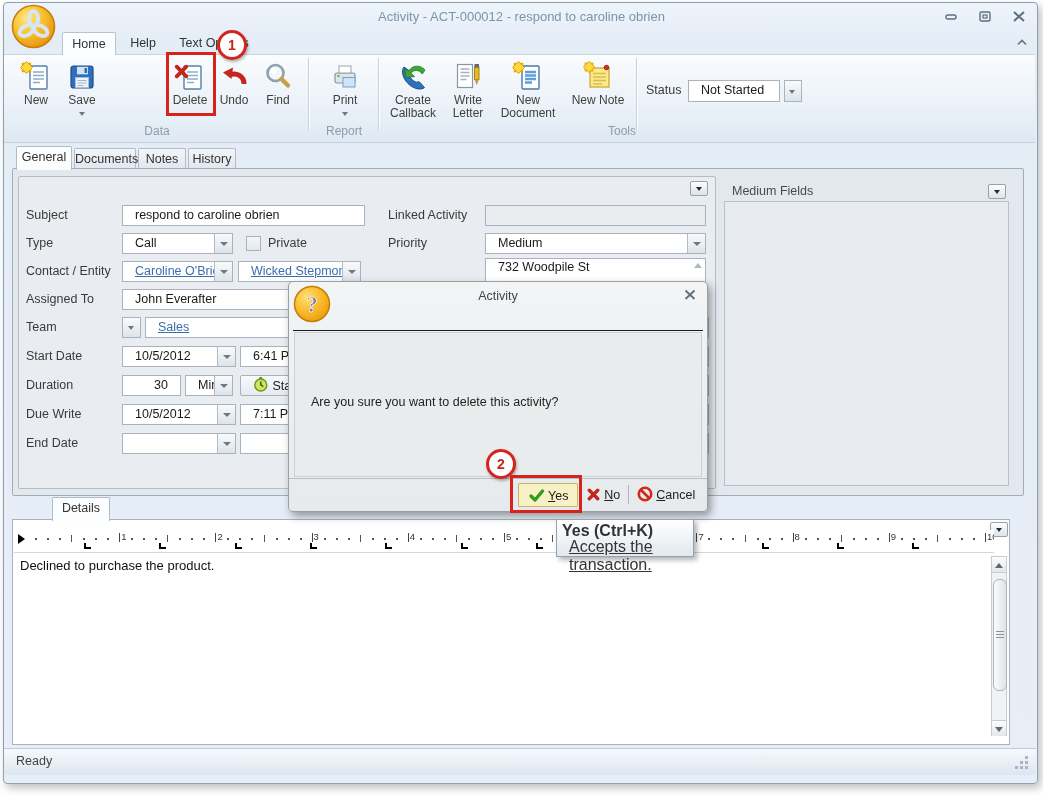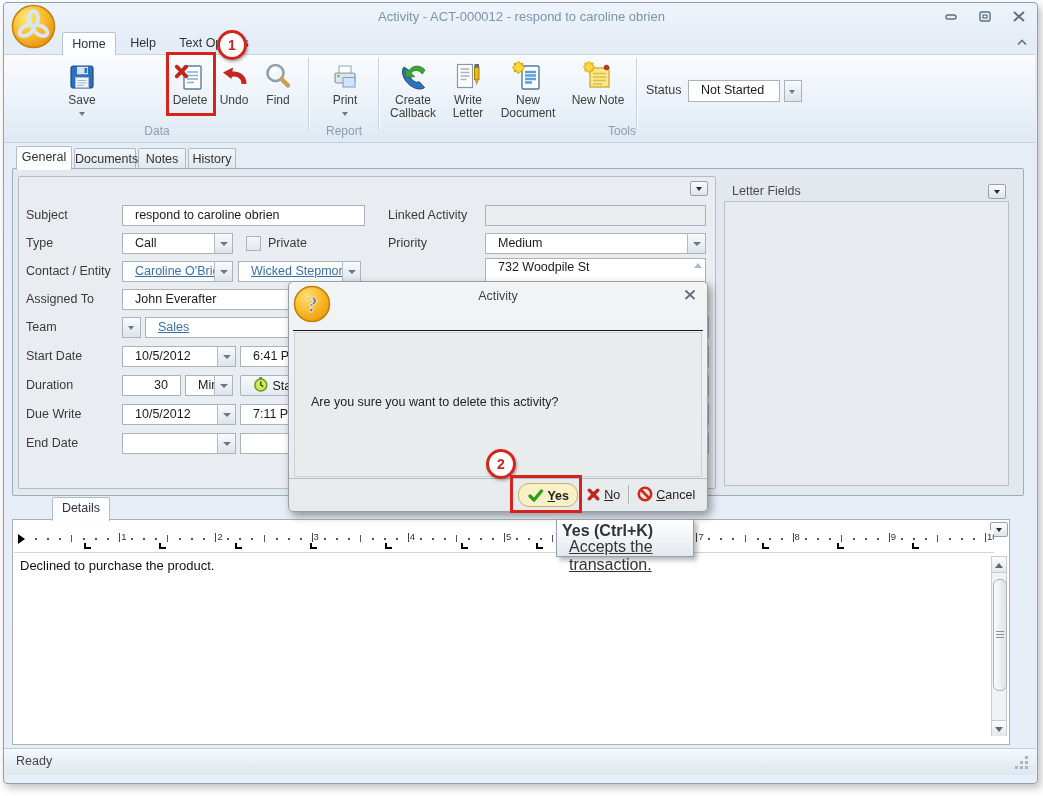--- a/index.html
+++ b/index.html
@@ -136,20 +136,27 @@
 
   <span class="rtab active" style="left:62px;width:52px;"><span>Home</span></span>
   <span class="rtab" style="left:120px;width:46px;"><span>Help</span></span>
   <span class="rtab" style="left:172px;width:84px;"><span>Text Options</span></span>
   <span class="abs" style="right:14px;top:36px;"><svg width="14" height="12">
         <path d="M3 8.5 L7 4.5 L11 8.5" fill="none" stroke="#68727e" stroke-width="1.6"></path>
       </svg></span>
 
   <div class="ribbon"></div>
 
+  <div class="rbtn" style="left:14px;width:44px;">
+    <span class="ric"><svg width="34" height="34">
+          <use href="#i-doc" width="32" height="32" x="2" y="2"></use>
+          <use href="#i-star" width="15" height="15" x="0" y="0"></use>
+        </svg></span>
+    <span>New</span>
+  </div>
   <div class="rbtn" style="left:60px;width:44px;">
     <span class="ric"><svg width="34" height="34">
           <use href="#i-floppy" width="32" height="32" x="1" y="1"></use>
         </svg></span>
     <span>Save</span><br><i class="ddar"></i>
   </div>
   <div class="rbtn" style="left:169px;width:42px;">
     <span class="ric"><svg width="34" height="34">
           <use href="#i-doc" width="32" height="32" x="2" y="2"></use>
           <use href="#i-redx" width="17" height="17" x="0" y="3"></use>
@@ -306,21 +313,21 @@
   <div class="fld" style="left:485px;top:258px;width:221px;height:34px;line-height:17px;"><span>732 Woodpile St</span>
     <span style="position:absolute;right:3px;top:4px;width:0;height:0;border-left:4px solid transparent;border-right:4px solid transparent;border-bottom:5px solid #b0b8c0;"></span>
   </div>
 
   <div class="fld" style="left:640px;top:317px;width:69px;z-index:5;"></div>
   <div class="fld" style="left:640px;top:346px;width:69px;z-index:5;"></div>
   <div class="fld" style="left:640px;top:375px;width:69px;z-index:5;"></div>
   <div class="fld" style="left:640px;top:404px;width:69px;z-index:5;"></div>
   <div class="fld" style="left:640px;top:433px;width:69px;z-index:5;"></div>
 
-  <span class="lbl" style="left:732px;top:181px;color:#4a4a4a;">Letter Fields</span>
+  <span class="lbl" style="left:732px;top:181px;color:#4a4a4a;">Medium Fields</span>
   <span class="collbtn" style="left:988px;top:184px;">
       <i></i>
     </span>
   <div class="abs" style="left:724px;top:201px;width:283px;height:283px;background:#e7ebef;border:1px solid #b8c0c8;"></div>
 
   <div class="dialog">
     <div style="position:absolute;left:0;right:0;top:7px;text-align:center;color:#444;font-size:12.5px;">Activity</div>
     <span style="position:absolute;right:10px;top:7px;"><svg width="14" height="12">
           <path d="M2.5 1.5 L11.5 10 M11.5 1.5 L2.5 10" stroke="#5f6f7f" stroke-width="1.8"></path>
         </svg></span>
@@ -335,21 +342,21 @@
           </defs>
       <circle cx="20" cy="20" r="17.5" fill="url(#qg)" stroke="#c08008" stroke-width="1.5"></circle>
       <text x="20" y="28" text-anchor="middle" font-size="23" font-weight="bold" fill="#8078a8" stroke="#fff" stroke-width=".6" font-family="Liberation Serif, serif">?</text>
         </svg>
     </span>
     <div style="position:absolute;left:4px;right:4px;top:48px;height:0;border-top:1.5px solid #1a1a1a;"></div>
     <div class="dlg-content">
       <div style="position:absolute;left:16px;top:62px;font-size:12.5px;color:#222;">Are you sure you want to delete this activity?</div>
     </div>
     <div style="position:absolute;left:0;right:0;top:196px;height:0;border-top:1px solid #b8bec4;"></div>
-    <div class="dlg-btn" style="left:229px;width:60px;background:#f9f1c6;border:1px solid #c6b366;border-radius:11px;text-align:center;box-sizing:border-box;font-weight:bold;">
+    <div class="dlg-btn" style="left:229px;width:60px;background:#f9f1c6;border:1px solid #c6b366;border-radius:1px;text-align:center;box-sizing:border-box;">
       <span style="vertical-align:-3px;"><svg width="17" height="15">
             <path d="M3 8l4 4L14.5 3" fill="none" stroke="#2f9e1e" stroke-width="3.4" stroke-linecap="round" stroke-linejoin="round"></path>
           </svg></span>
       <span class="accel">Yes</span>
     </div>
     <div class="dlg-btn" style="left:292px;width:44px;text-align:center;">
       <span style="vertical-align:-2px;"><svg width="15" height="14">
             <use href="#i-redx" width="15" height="15"></use>
           </svg></span>
       <span class="accel">No</span>

